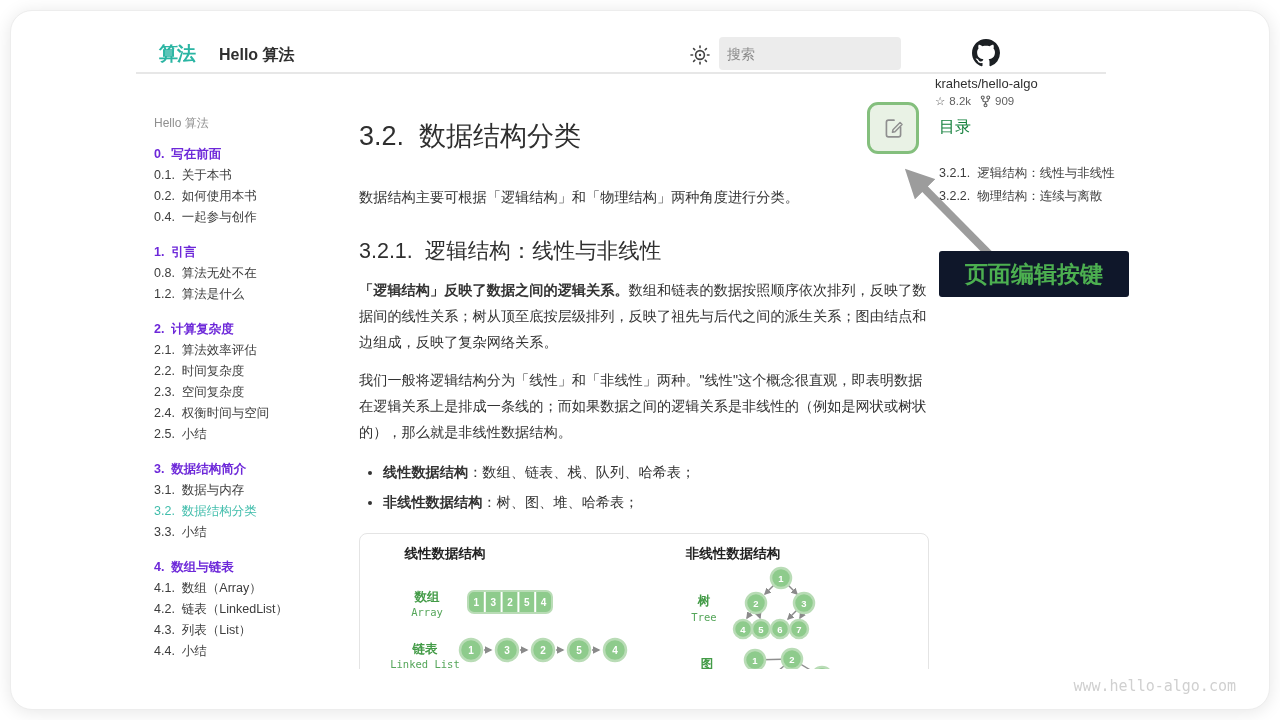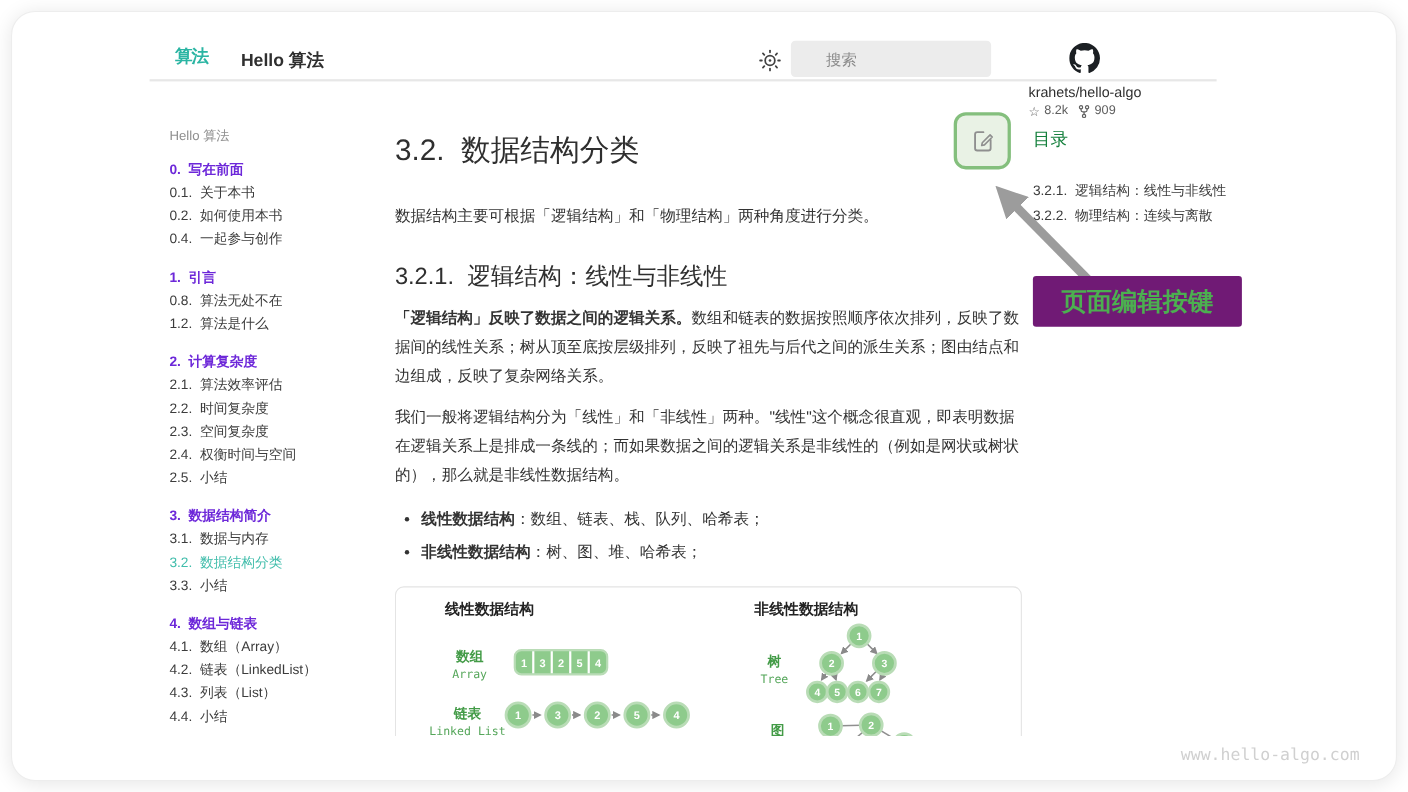--- a/index.html
+++ b/index.html
@@ -3,27 +3,27 @@
 <meta charset="utf-8">
 <style>
   * { margin:0; padding:0; box-sizing:border-box; }
   html,body { width:1280px; height:720px; background:#fff; overflow:hidden;
               font-family:"Liberation Sans","DejaVu Sans",sans-serif; }
   .card { position:absolute; left:10px; top:10px; width:1260px; height:700px;
           background:#fff; border:1px solid #ededed; border-radius:22px;
           box-shadow:0 2px 18px rgba(0,0,0,.10); overflow:hidden; }
 
   
-  .logo { position:absolute; left:148px; top:30px; font-size:16px; font-weight:bold;
+  .logo { position:absolute; left:148px; top:30px; font-size:19px; font-weight:bold;
           color:#2bb5a3; letter-spacing:-1px; cursor:pointer; }
   .site-title { position:absolute; left:208px; top:34px; font-size:16px; font-weight:bold; color:#2f2f2f; }
   .theme-btn { position:absolute; left:676px; top:32px; width:26px; height:26px; border:none;
                background:transparent; cursor:pointer; }
   .searchbox { position:absolute; left:708px; top:26px; width:182px; height:33px;
-               background:#ececec; border-radius:4px; display:flex; align-items:center; padding:0 24px; }
+               background:#ececec; border-radius:4px; display:flex; align-items:center; padding:0 0; }
   .searchbox input { flex:1; border:none; background:transparent; outline:none;
                      font-size:14px; color:#333; margin-left:8px;
                      font-family:"Liberation Sans","DejaVu Sans",sans-serif; }
   .searchbox input::placeholder { color:#8b8b8b; }
   .gh { position:absolute; left:924px; top:28px; display:flex; align-items:center; gap:9px;
         text-decoration:none; color:inherit; cursor:pointer;flex-direction:column; }
   .gh-repo { font-size:13px; color:#2f2f2f; }
   .gh-stats { font-size:11.5px; color:#5f5f5f; margin-top:3px; display:flex; align-items:center; gap:4px; }
   .header-rule { position:absolute; left:125px; top:61px; width:970px; height:2px; background:#e7e7e7; }
 
@@ -56,21 +56,21 @@
   .toc { position:absolute; left:928px; top:106px; width:200px; }
   .toc-title { font-size:16px; color:#15803d; margin-bottom:24px; }
   .toc-item { font-size:12.5px; color:#3c3c3c; line-height:22.5px; white-space:pre; cursor:pointer; }
 
   
   .edit-btn { position:absolute; left:856px; top:91px; width:52px; height:52px;
               background:#e9f2e5; border:3px solid #84bf7d; border-radius:11px;
               display:flex; align-items:center; justify-content:center; cursor:pointer; }
   .anno-arrow { position:absolute; left:845px; top:148px; pointer-events:none; }
   .anno-label { position:absolute; left:928px; top:240px; width:190px; height:46px;
-                background:#701a75; border-radius:3px; display:flex; align-items:center;
+                background:#0f172a; border-radius:3px; display:flex; align-items:center;
                 justify-content:center; font-size:23px; font-weight:bold; color:#4caf50; }
 
   .watermark { position:absolute; right:33px; top:666px; font-size:15px; color:#d0d0d0;
                font-family:"DejaVu Sans Mono","Liberation Mono",monospace;margin-left:12px; }
 </style>
 </head>
 <body>
 
 <div class="card">
 

